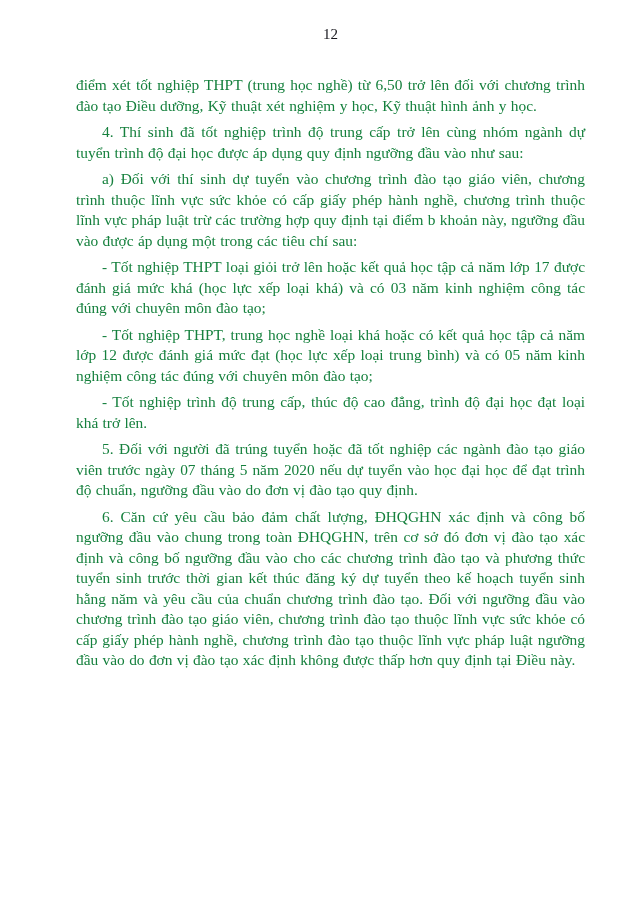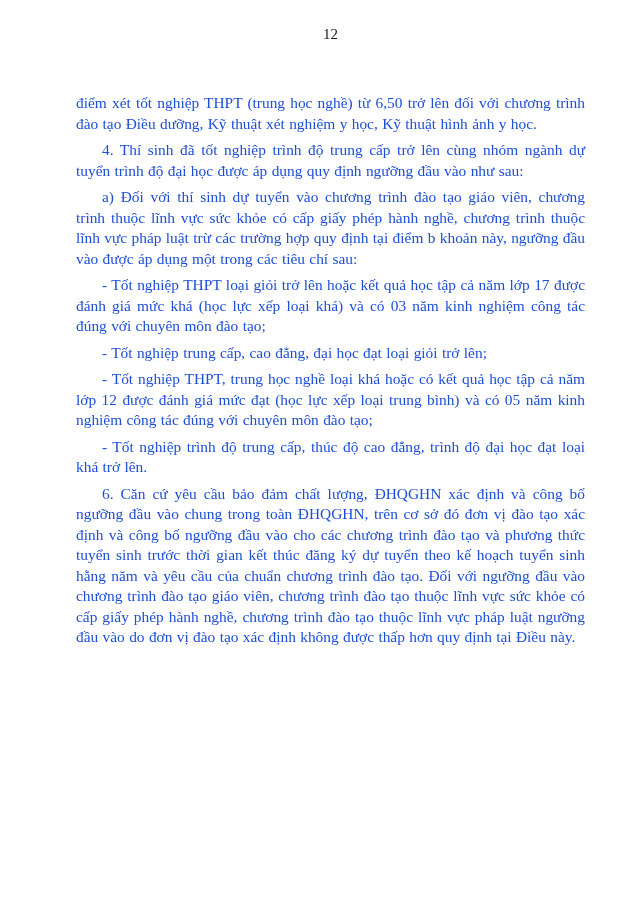--- a/index.html
+++ b/index.html
@@ -19,47 +19,47 @@
   .content {
     position: absolute;
     top: 24px;
     left: 76px;
     width: 509px;
   }
   .page-number {
     font-size: 15px;
     line-height: 20px;
     text-align: center;
-    margin: 0 0 49px 0;
+    margin: 0 0 31px 0;
     color: #16161c;
   }
   .doc-body p {
     margin: 6px 0 0 0;
     font-size: 15.4px;
     line-height: 20.5px;
     text-align: justify;
     text-indent: 26px;
     word-spacing: 0.5px;
-    color: #1d4ed8;
+    color: #15803d;
   }
   .doc-body p.no-indent {
     text-indent: 0;
     margin-top: 0;
   }
 </style>
 </head>
 <body>
 
 <div class="page">
   <div class="content">
     <div class="page-number">12</div>
     <div class="doc-body" id="doc-body">
         <p class="no-indent">điểm xét tốt nghiệp THPT (trung học nghề) từ 6,50 trở lên đối với chương trình đào tạo Điều dưỡng, Kỹ thuật xét nghiệm y học, Kỹ thuật hình ảnh y học.</p>
         <p>4. Thí sinh đã tốt nghiệp trình độ trung cấp trở lên cùng nhóm ngành dự tuyển trình độ đại học được áp dụng quy định ngưỡng đầu vào như sau:</p>
         <p>a) Đối với thí sinh dự tuyển vào chương trình đào tạo giáo viên, chương trình thuộc lĩnh vực sức khỏe có cấp giấy phép hành nghề, chương trình thuộc lĩnh vực pháp luật trừ các trường hợp quy định tại điểm b khoản này, ngưỡng đầu vào được áp dụng một trong các tiêu chí sau:</p>
         <p>- Tốt nghiệp THPT loại giỏi trở lên hoặc kết quả học tập cả năm lớp 17 được đánh giá mức khá (học lực xếp loại khá) và có 03 năm kinh nghiệm công tác đúng với chuyên môn đào tạo;</p>
-        <p>- Tốt nghiệp trung cấp, cao đẳng, đại học đạt loại giỏi trở lên;</p>
         <p>- Tốt nghiệp THPT, trung học nghề loại khá hoặc có kết quả học tập cả năm lớp 12 được đánh giá mức đạt (học lực xếp loại trung bình) và có 05 năm kinh nghiệm công tác đúng với chuyên môn đào tạo;</p>
         <p>- Tốt nghiệp trình độ trung cấp, thúc độ cao đẳng, trình độ đại học đạt loại khá trở lên.</p>
+        <p>5. Đối với người đã trúng tuyển hoặc đã tốt nghiệp các ngành đào tạo giáo viên trước ngày 07 tháng 5 năm 2020 nếu dự tuyển vào học đại học để đạt trình độ chuẩn, ngưỡng đầu vào do đơn vị đào tạo quy định.</p>
         <p>6. Căn cứ yêu cầu bảo đảm chất lượng, ĐHQGHN xác định và công bố ngưỡng đầu vào chung trong toàn ĐHQGHN, trên cơ sở đó đơn vị đào tạo xác định và công bố ngưỡng đầu vào cho các chương trình đào tạo và phương thức tuyển sinh trước thời gian kết thúc đăng ký dự tuyển theo kế hoạch tuyển sinh hằng năm và yêu cầu của chuẩn chương trình đào tạo. Đối với ngưỡng đầu vào chương trình đào tạo giáo viên, chương trình đào tạo thuộc lĩnh vực sức khỏe có cấp giấy phép hành nghề, chương trình đào tạo thuộc lĩnh vực pháp luật ngưỡng đầu vào do đơn vị đào tạo xác định không được thấp hơn quy định tại Điều này.</p>
       </div>
   </div>
 </div>
 
 </body></html>

